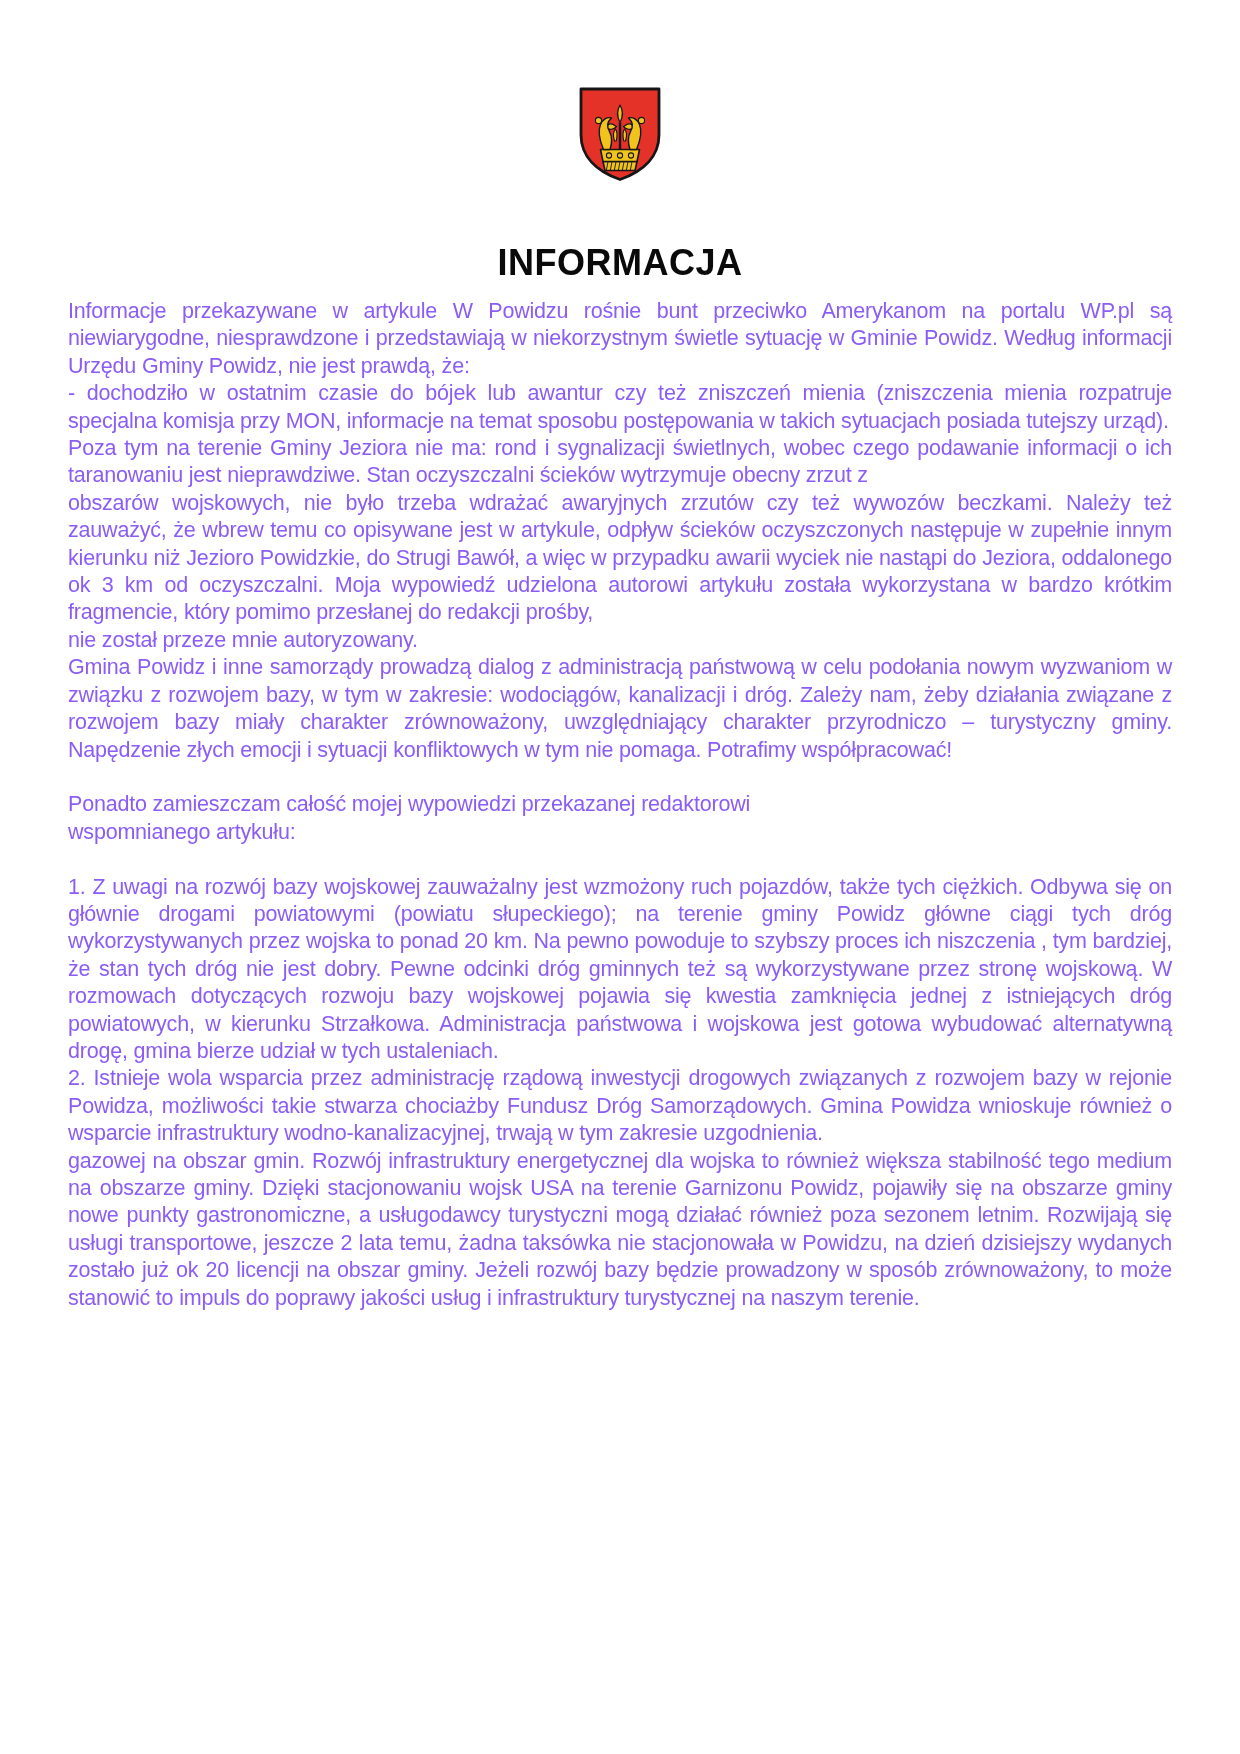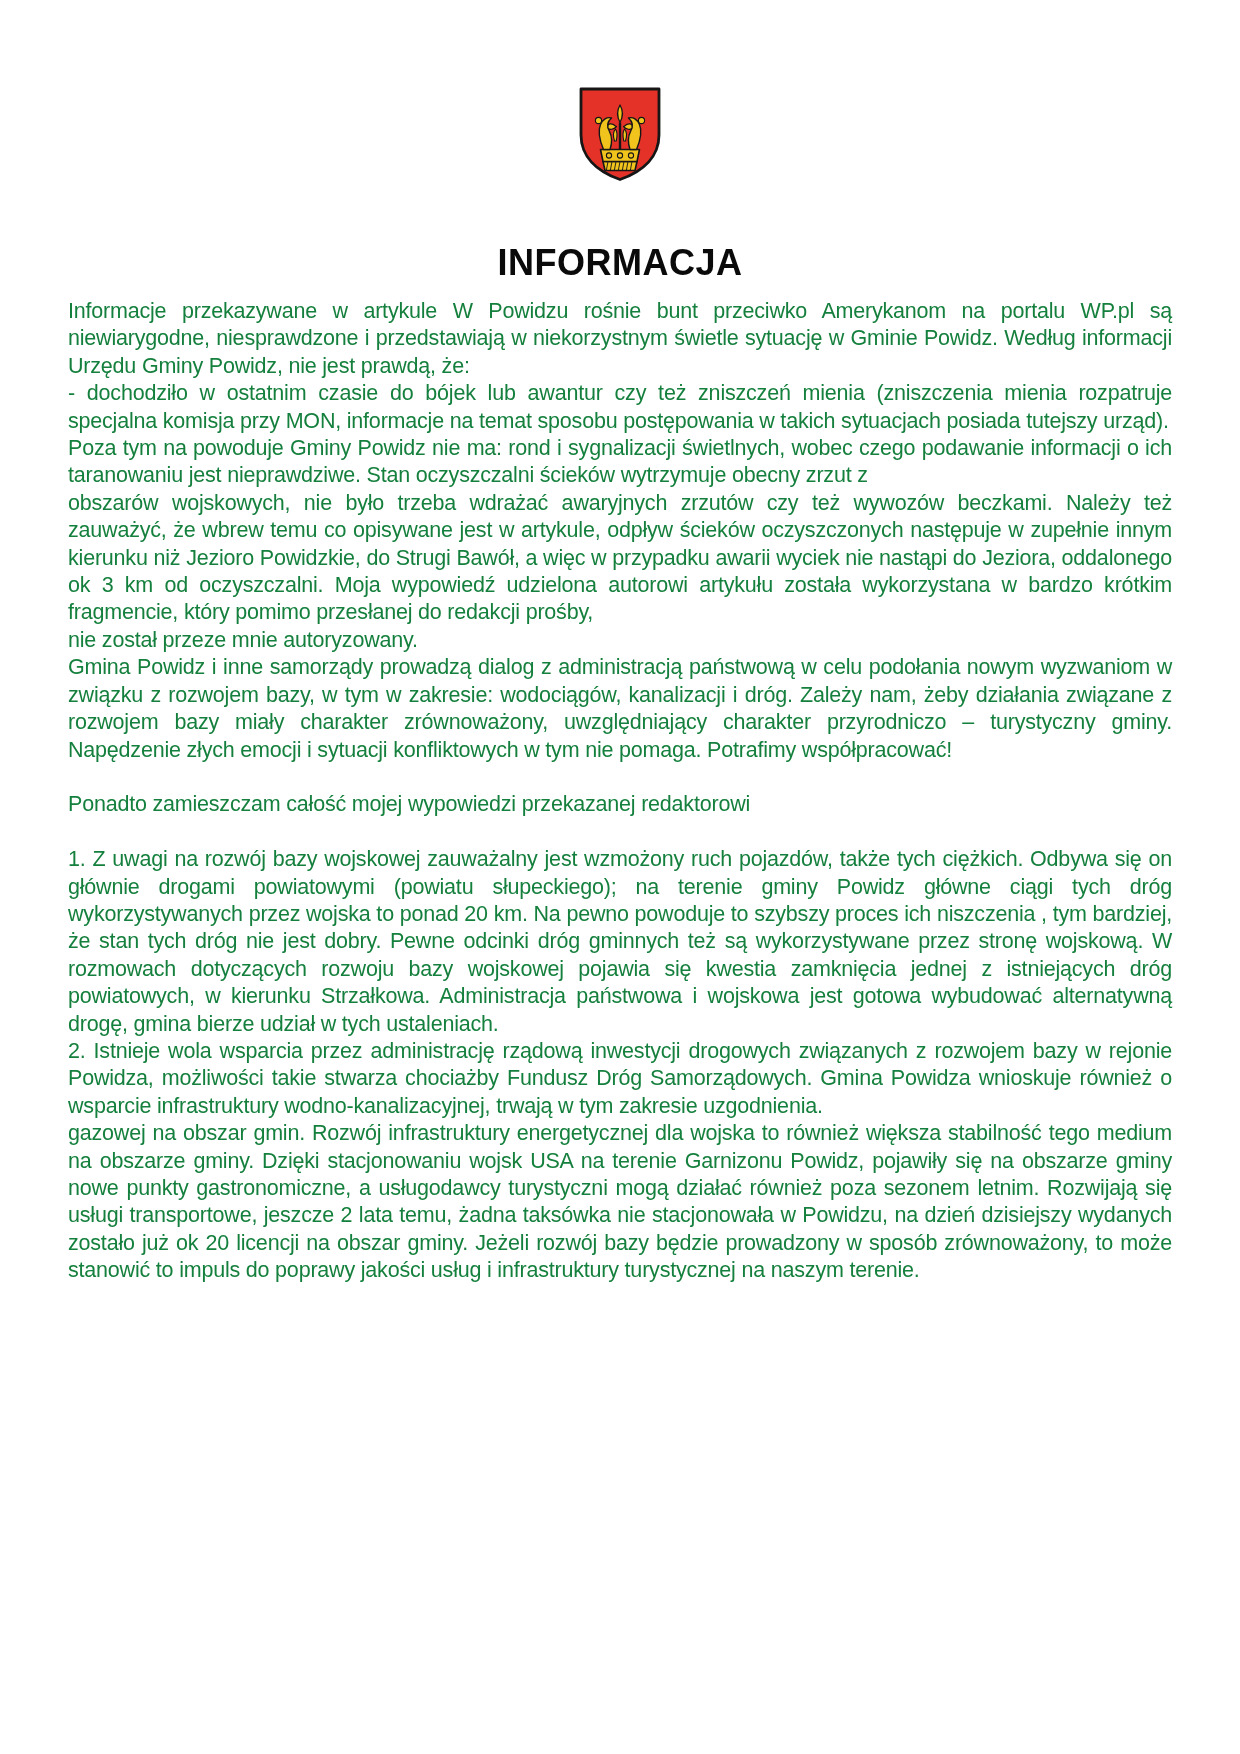--- a/index.html
+++ b/index.html
@@ -30,21 +30,21 @@
     color: #0a0a0a;
   }
   .content {
     margin: 12px 68px 0 68px;
     font-size: 21.5px;
     line-height: 27.4px;
     letter-spacing: -0.2px;
     text-align: justify;
     text-align-last: left;
     hyphens: none;
-    color: #15803d;
+    color: #8b5cf6;
   }
   .content p { margin: 0; }
   .content p.gap { margin-top: 27.4px; }
 </style>
 </head>
 <body>
 
 <div class="page">
 
   <div class="crest-wrap">
@@ -79,23 +79,24 @@
     </svg>
   </div>
 
   <div class="title-block">
     <div>INFORMACJA</div>
   </div>
 
   <div class="content">
     <p>Informacje przekazywane w artykule W Powidzu rośnie bunt przeciwko Amerykanom na portalu WP.pl są niewiarygodne, niesprawdzone i przedstawiają w niekorzystnym świetle sytuację w Gminie Powidz. Według informacji Urzędu Gminy Powidz, nie jest prawdą, że:</p>
     <p>- dochodziło w ostatnim czasie do bójek lub awantur czy też zniszczeń mienia (zniszczenia mienia rozpatruje specjalna komisja przy MON, informacje na temat sposobu postępowania  w takich sytuacjach posiada tutejszy urząd).</p>
-    <p>Poza tym na powoduje Gminy Powidz nie  ma: rond i sygnalizacji świetlnych, wobec czego podawanie informacji o ich taranowaniu jest nieprawdziwe. Stan oczyszczalni ścieków wytrzymuje obecny zrzut  z</p>
+    <p>Poza tym na terenie Gminy Jeziora nie  ma: rond i sygnalizacji świetlnych, wobec czego podawanie informacji o ich taranowaniu jest nieprawdziwe. Stan oczyszczalni ścieków wytrzymuje obecny zrzut  z</p>
     <p>obszarów wojskowych, nie było trzeba wdrażać awaryjnych zrzutów czy też wywozów beczkami. Należy też zauważyć, że wbrew temu co opisywane jest w artykule,  odpływ ścieków oczyszczonych następuje w zupełnie innym kierunku niż Jezioro Powidzkie, do Strugi Bawół,  a więc w przypadku awarii wyciek nie nastąpi do Jeziora, oddalonego ok 3 km od oczyszczalni. Moja wypowiedź udzielona autorowi artykułu  została wykorzystana w bardzo krótkim fragmencie, który pomimo przesłanej do redakcji prośby,</p>
     <p>nie został przeze mnie autoryzowany.</p>
     <p>Gmina Powidz i inne samorządy prowadzą dialog z administracją państwową w celu podołania nowym wyzwaniom w związku z rozwojem bazy, w tym w zakresie: wodociągów, kanalizacji i dróg. Zależy nam, żeby działania związane z rozwojem bazy miały charakter zrównoważony, uwzględniający charakter przyrodniczo – turystyczny gminy. Napędzenie złych emocji i sytuacji konfliktowych w tym nie pomaga. Potrafimy współpracować!</p>
     <p class="gap">Ponadto zamieszczam całość mojej  wypowiedzi przekazanej redaktorowi</p>
+    <p>wspomnianego artykułu:</p>
     <p class="gap">1. Z uwagi na rozwój bazy wojskowej zauważalny jest wzmożony ruch pojazdów, także tych ciężkich.  Odbywa się on głównie drogami powiatowymi (powiatu słupeckiego); na terenie gminy Powidz główne ciągi tych dróg wykorzystywanych przez wojska to  ponad 20 km. Na pewno powoduje to szybszy proces ich niszczenia , tym bardziej, że stan tych dróg nie jest dobry. Pewne odcinki dróg gminnych też są wykorzystywane przez stronę wojskową. W rozmowach dotyczących rozwoju bazy wojskowej pojawia się kwestia zamknięcia jednej z istniejących dróg powiatowych, w kierunku Strzałkowa. Administracja państwowa i wojskowa jest gotowa wybudować alternatywną drogę, gmina bierze udział  w tych ustaleniach.</p>
     <p>2. Istnieje wola wsparcia przez administrację rządową inwestycji drogowych związanych z rozwojem bazy w rejonie Powidza, możliwości takie stwarza chociażby Fundusz Dróg Samorządowych. Gmina Powidza wnioskuje również o wsparcie infrastruktury wodno-kanalizacyjnej, trwają w tym zakresie uzgodnienia.</p>
     <p>gazowej na obszar gmin. Rozwój infrastruktury energetycznej dla wojska to również większa stabilność tego medium na obszarze gminy. Dzięki stacjonowaniu wojsk USA na terenie Garnizonu Powidz, pojawiły się na obszarze gminy nowe punkty gastronomiczne, a usługodawcy turystyczni mogą działać również poza sezonem letnim. Rozwijają się usługi transportowe, jeszcze 2 lata temu, żadna taksówka nie stacjonowała w Powidzu, na dzień dzisiejszy wydanych zostało już ok 20 licencji na obszar gminy. Jeżeli rozwój bazy będzie prowadzony w sposób zrównoważony, to może stanowić to impuls do poprawy jakości usług i infrastruktury turystycznej na naszym terenie.</p>
   </div>
 
 </div>
 
 </body></html>

